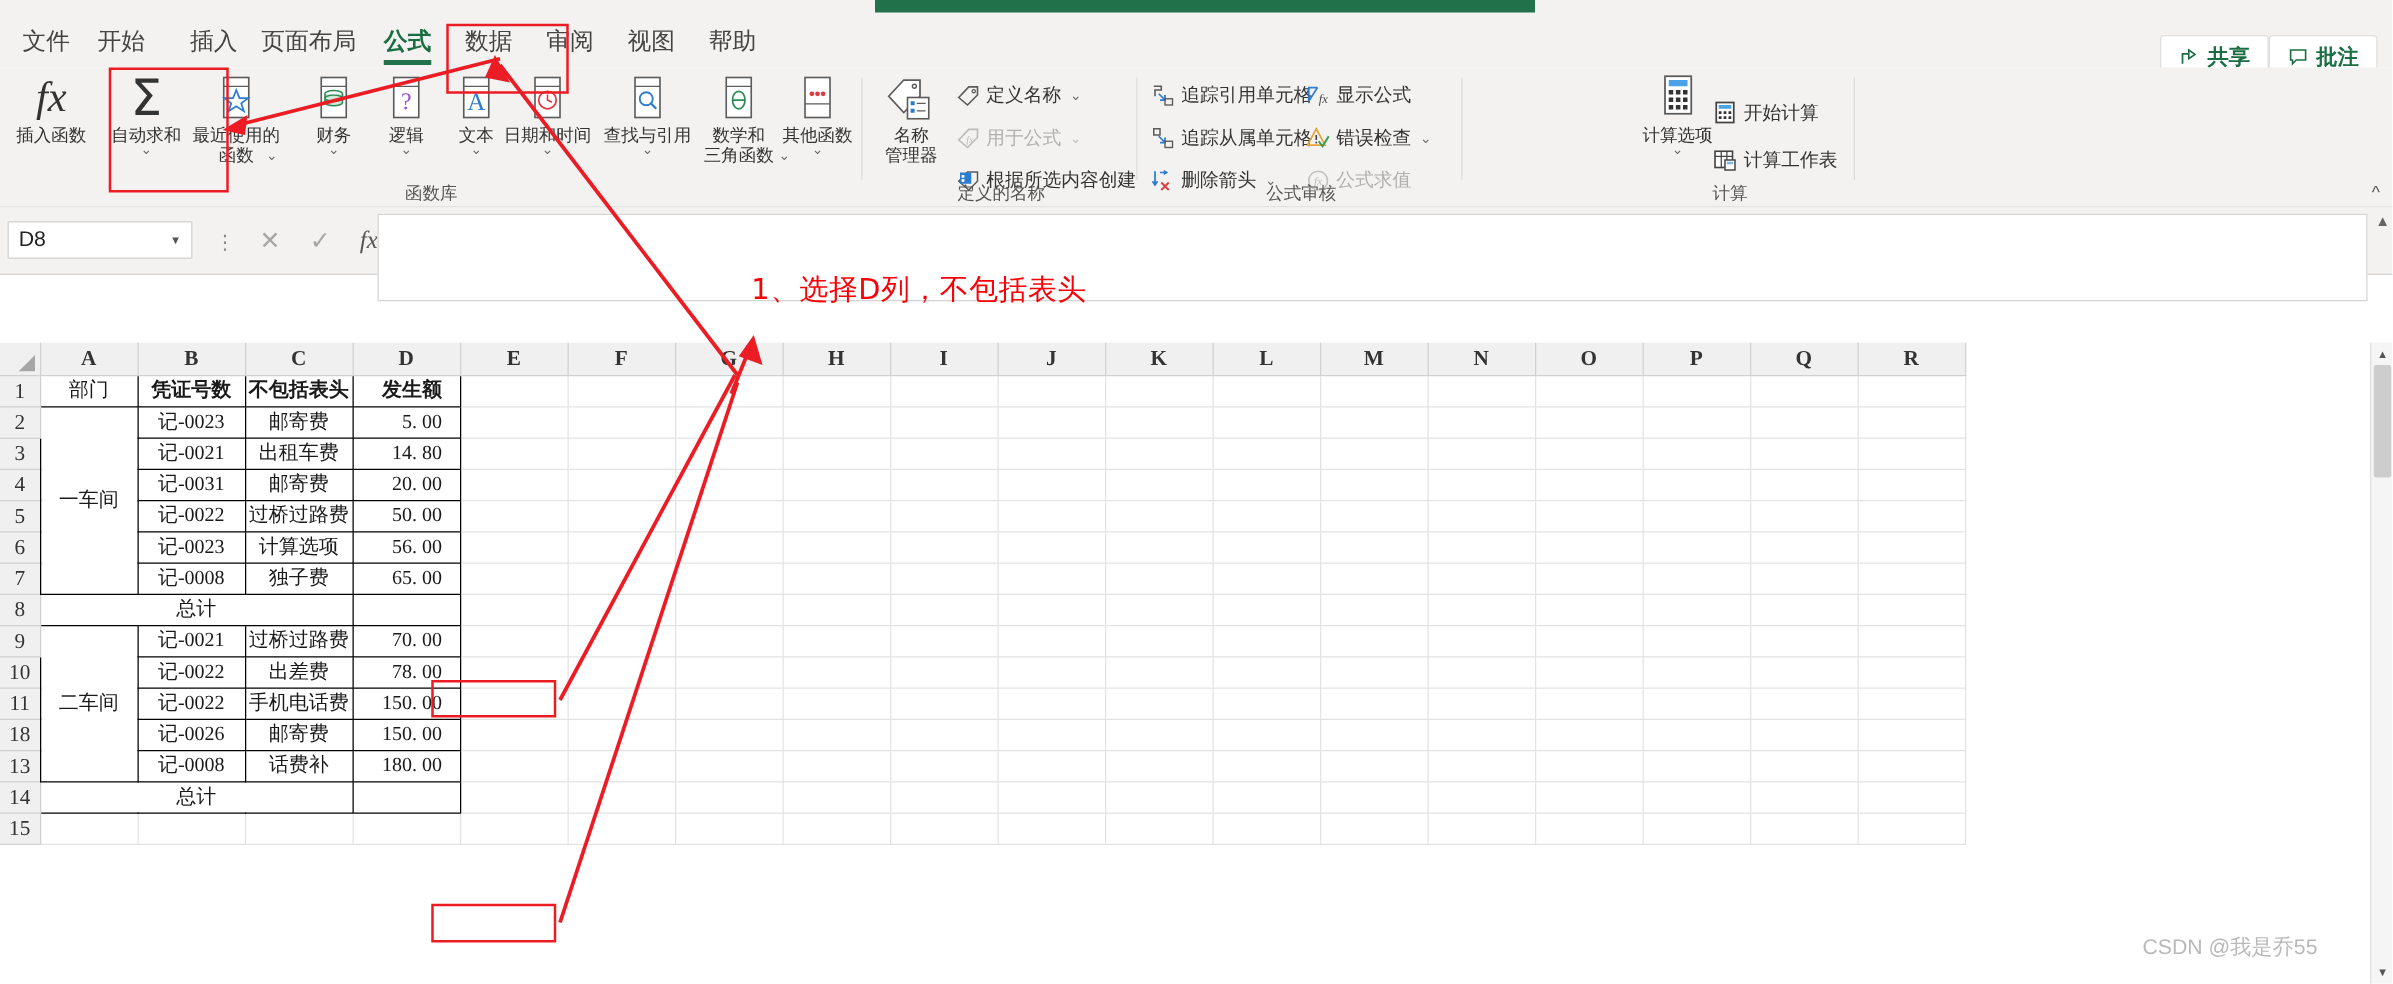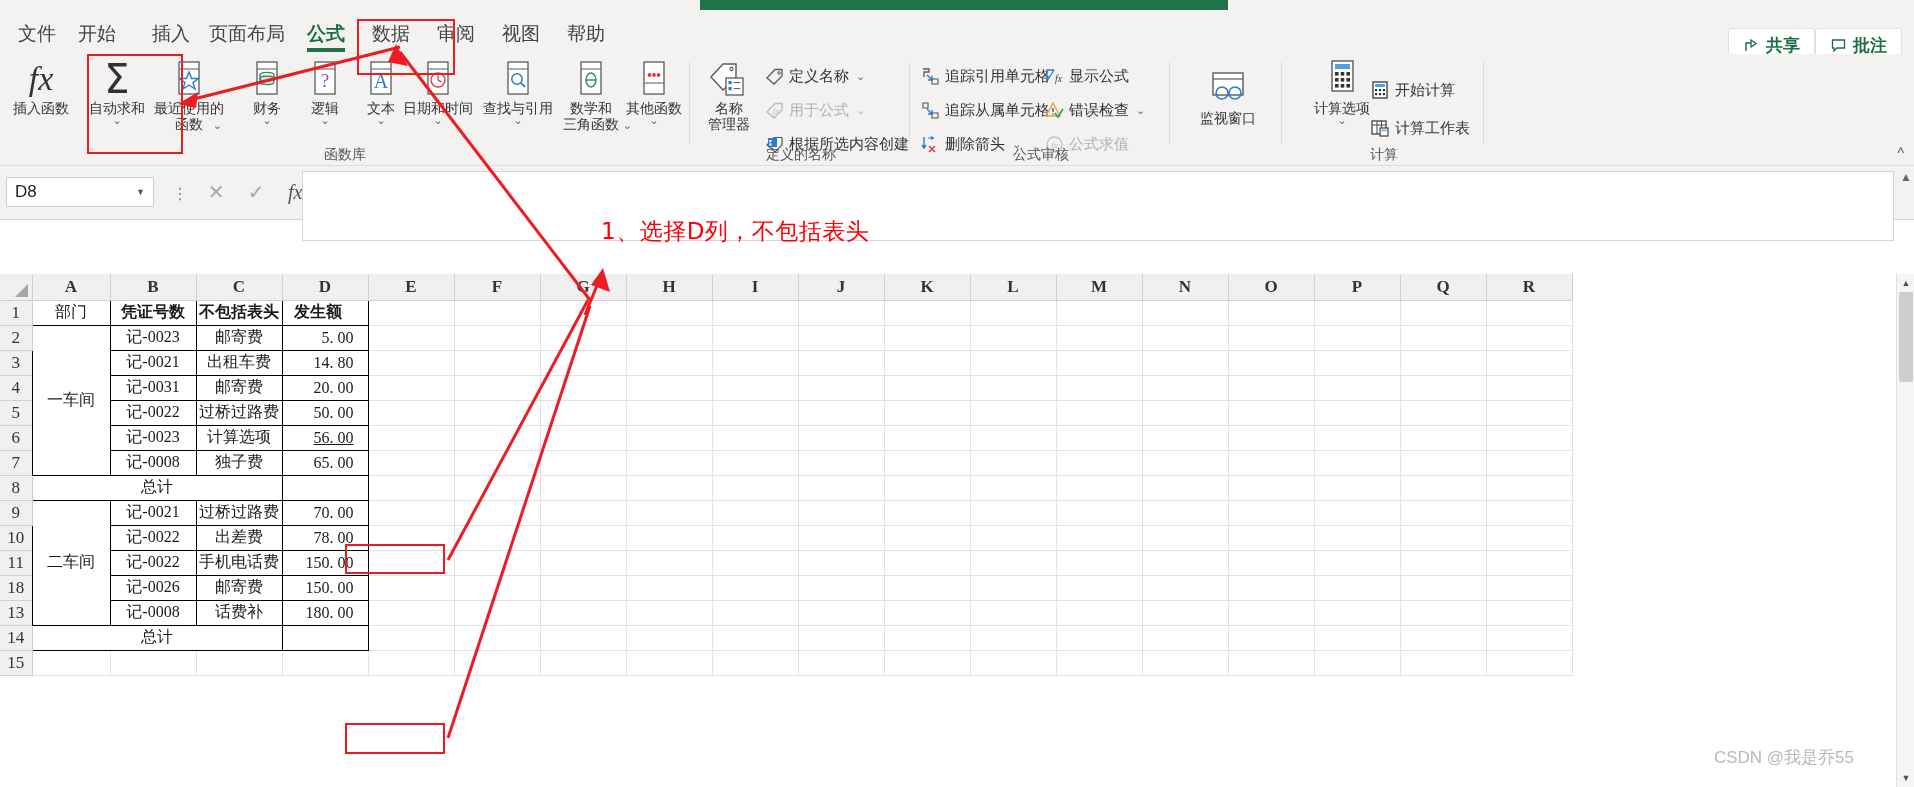--- a/index.html
+++ b/index.html
@@ -455,35 +455,20 @@
               <text x="9.5" y="13" font-size="9" fill="#bbb" font-style="italic" text-anchor="middle" font-family="'Liberation Serif',serif">fx</text>
             </svg>
           </span>
           <span>公式求值</span>
         </div>
 
         <div class="glabel">公式审核</div>
         <div class="gsep"></div>
       </div>
 
-      <div class="rgroup" style="left:1172px; width:110px;">
-        <div class="bigbtn" style="left:14px; width:84px; top:14px;">
-          <div class="ico">
-            <svg width="46" height="40" viewBox="0 0 46 40">
-              <rect x="8" y="4" width="30" height="22" fill="#fff" stroke="#5b5b5b" stroke-width="1.4"></rect>
-              <line x1="8" y1="10" x2="38" y2="10" stroke="#5b5b5b" stroke-width="1.2"></line>
-              <circle cx="17" cy="24" r="6" fill="none" stroke="#2b7cd3" stroke-width="1.6"></circle>
-              <circle cx="30" cy="24" r="6" fill="none" stroke="#2b7cd3" stroke-width="1.6"></circle>
-              <line x1="23" y1="23" x2="24" y2="23" stroke="#2b7cd3" stroke-width="1.6"></line>
-            </svg>
-          </div>
-          <span class="lbl">监视窗口</span>
-        </div>
-        <div class="gsep"></div>
-      </div>
 
       <div class="rgroup" style="left:1284px; width:200px;">
         <div class="bigbtn" style="left:20px; width:76px;">
           <div class="ico">
             <svg width="32" height="40" viewBox="0 0 32 40">
               <rect x="6" y="2" width="21" height="30" fill="#fff" stroke="#5b5b5b" stroke-width="1.4"></rect>
               <rect x="9" y="5" width="15" height="5" fill="#4aa3e8"></rect>
               <rect x="9" y="13" width="3.6" height="3.6" fill="#333"></rect>
                 <rect x="14.7" y="13" width="3.6" height="3.6" fill="#333"></rect>
                 <rect x="20.4" y="13" width="3.6" height="3.6" fill="#333"></rect>
@@ -575,21 +560,21 @@
           <th class="hdrcell" style="width:86px">Q</th>
           <th class="hdrcell" style="width:86px">R</th>
         </tr>
       </thead>
       <tbody id="sheet-body">
           <tr>
             <td class="rowhdr">1</td>
             <td class="cell ctr tb" style="width: 78px;">部门</td>
             <td class="cell ctr tb bold" style="width: 86px;">凭证号数</td>
             <td class="cell ctr tb bold" style="width: 86px;">不包括表头</td>
-            <td class="cell rt tb bold" style="width: 86px; text-align: center;">发生额</td>
+            <td class="cell rt tb bold" style="width: 86px;">发生额</td>
             <td class="cell empty" style="width: 86px;"></td>
             <td class="cell empty" style="width: 86px;"></td>
             <td class="cell empty" style="width: 86px;"></td>
             <td class="cell empty" style="width: 86px;"></td>
             <td class="cell empty" style="width: 86px;"></td>
             <td class="cell empty" style="width: 86px;"></td>
             <td class="cell empty" style="width: 86px;"></td>
             <td class="cell empty" style="width: 86px;"></td>
             <td class="cell empty" style="width: 86px;"></td>
             <td class="cell empty" style="width: 86px;"></td>
@@ -676,21 +661,21 @@
             <td class="cell empty" style="width: 86px;"></td>
             <td class="cell empty" style="width: 86px;"></td>
             <td class="cell empty" style="width: 86px;"></td>
             <td class="cell empty" style="width: 86px;"></td>
             <td class="cell empty" style="width: 86px;"></td>
           </tr>
           <tr>
             <td class="rowhdr">6</td>
             <td class="cell ctr tb" style="width: 86px;">记-0023</td>
             <td class="cell ctr tb" style="width: 86px;">计算选项</td>
-            <td class="cell rt tb" style="width: 86px; text-decoration: underline;">56. 00</td>
+            <td class="cell rt tb" style="width: 86px;">56. 00</td>
             <td class="cell empty" style="width: 86px;"></td>
             <td class="cell empty" style="width: 86px;"></td>
             <td class="cell empty" style="width: 86px;"></td>
             <td class="cell empty" style="width: 86px;"></td>
             <td class="cell empty" style="width: 86px;"></td>
             <td class="cell empty" style="width: 86px;"></td>
             <td class="cell empty" style="width: 86px;"></td>
             <td class="cell empty" style="width: 86px;"></td>
             <td class="cell empty" style="width: 86px;"></td>
             <td class="cell empty" style="width: 86px;"></td>

